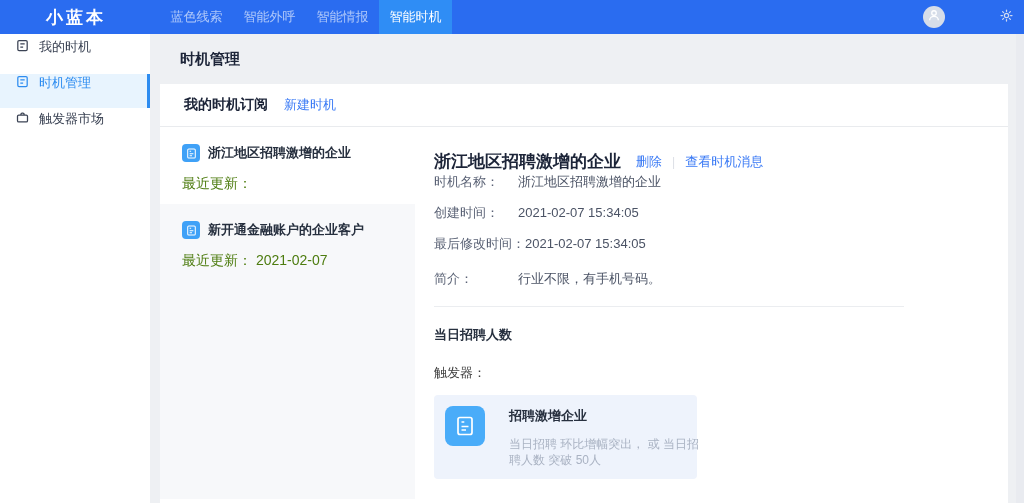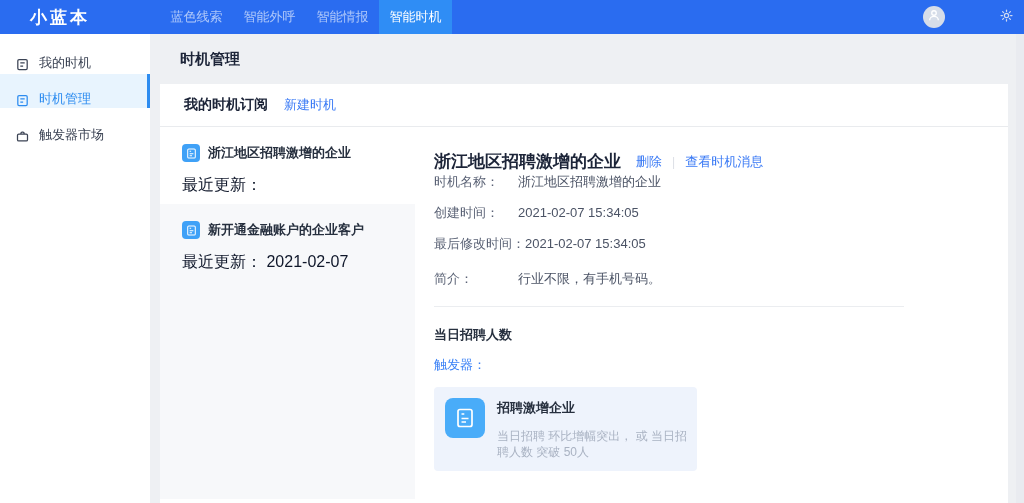--- a/index.html
+++ b/index.html
@@ -10,21 +10,21 @@
     color: #515a6e;
     position: relative;
   }
 
   
   .navbar {
     position: absolute; top: 0; left: 0; right: 0; height: 34px;
     background: #2a6cf0; display: flex; align-items: stretch; z-index: 10;
   }
   .logo {
-    width: 150px; display: flex; align-items: center; padding-left: 30px;
+    width: 150px; display: flex; align-items: center; padding-left: 46px;
     color: #fff; font-size: 17px; font-weight: bold; letter-spacing: 3px;
   }
   .nav-menu { display: flex; align-items: stretch; margin-left: 10px; text-align: center; }
   .nav-item {
     width: 73px; display: flex; align-items: center; justify-content: center;
     font-size: 13px; color: rgba(255,255,255,0.62); cursor: pointer;
   }
   .nav-item.active { background: #2f8df5; color: #fff; }
   .nav-right { margin-left: auto; display: flex; align-items: center; }
   .avatar {
@@ -33,21 +33,21 @@
     margin-right: 54px;
   }
   .gear { margin-right: 10px; display: flex; align-items: center; }
 
   
   .sidebar {
     position: absolute; top: 34px; left: 0; bottom: 0; width: 150px;
     background: #fff; padding-top: 4px; z-index: 5;
   }
   .side-item {
-    height: 34px; margin-bottom: 2px; display: flex; align-items: flex-end;
+    height: 34px; margin-bottom: 2px; display: flex; align-items: flex-start;
     padding-left: 15px; font-size: 13px; color: #3b4354; cursor: pointer;
   }
   .side-item .s-ico { display: flex; margin-right: 9px; }
   .side-item.active {
     background: #e8f4fe; color: #2d8cf0;
     border-right: 3px solid #2d8cf0;
   }
 
   
   .main { position: absolute; top: 34px; left: 150px; right: 0; bottom: 0; background: #eef0f3; }
@@ -73,43 +73,43 @@
   .list-panel { width: 255px; flex: 0 0 255px; display: flex; flex-direction: column; }
   .sub-item { padding: 17px 18px 0 22px; height: 77px; background: #fff; cursor: pointer; }
   .list-rest { height: 295px; background: #f7f8fa; }
   .list-rest .sub-item { background: transparent; }
   .sub-head { display: flex; align-items: center; }
   .mini-ico {
     width: 18px; height: 18px; border-radius: 4px; background: #3fa1f7;
     display: flex; align-items: center; justify-content: center; flex: 0 0 18px;
   }
   .sub-title { margin-left: 8px; font-size: 13px; font-weight: bold; color: #27303f; white-space: nowrap; }
-  .sub-updated { margin-top: 13px; font-size: 16px; color: #0f172a; }
+  .sub-updated { margin-top: 13px; font-size: 14px; color: #4d7c0f; }
 
   
   .detail { flex: 1; padding: 23px 0 0 19px; }
   .detail-head { display: flex; align-items: center; }
   .detail-title { font-size: 17px; font-weight: bold; color: #1c2438; }
   .detail-head .link { margin-left: 15px; }
   .v-sep { color: #dcdfe6; font-size: 12px; margin-left: 10px; }
   .v-sep + .link { margin-left: 10px; }
 
   .fields { }
   .field { display: flex; margin-bottom: 14px; font-size: 13px; line-height: 17px; }
   .field-label { flex: 0 0 84px; color: #5a6275; white-space: nowrap; }
   .field-value { color: #4b5365; }
   .field.intro { margin-top: 18px; }
 
   .h-divider { width: 470px; height: 1px; background: #ebedf0; margin-top: 19px; }
   .rules-title { margin-top: 19px; font-size: 13px; font-weight: bold; color: #27303f; }
-  .trigger-label { margin-top: 12px; font-size: 13px; color: #3b82f6; font-family: Liberation Mono, monospace; }
+  .trigger-label { margin-top: 20px; font-size: 13px; color: #404040; font-family: Liberation Mono, monospace; }
 
   .trigger-card {
     margin-top: 13px; width: 263px; border-radius: 4px; background: #eef3fc;
-    display: flex; padding: 11px 12px 11px 11px;
+    display: flex; padding: 11px 12px 11px 11px; gap: 12px;
   }
   .trigger-ico {
     width: 40px; height: 40px; border-radius: 8px; background: #49acf9;
     display: flex; align-items: center; justify-content: center; flex: 0 0 40px;
     margin-right: 12px;
   }
   .trigger-text { padding-top: 1px; }
   .trigger-title { font-size: 13px; font-weight: bold; color: #27303f; }
   .trigger-desc { margin-top: 11px; font-size: 12px; line-height: 16px; color: #a9b2c2; width: 196px; }
 

